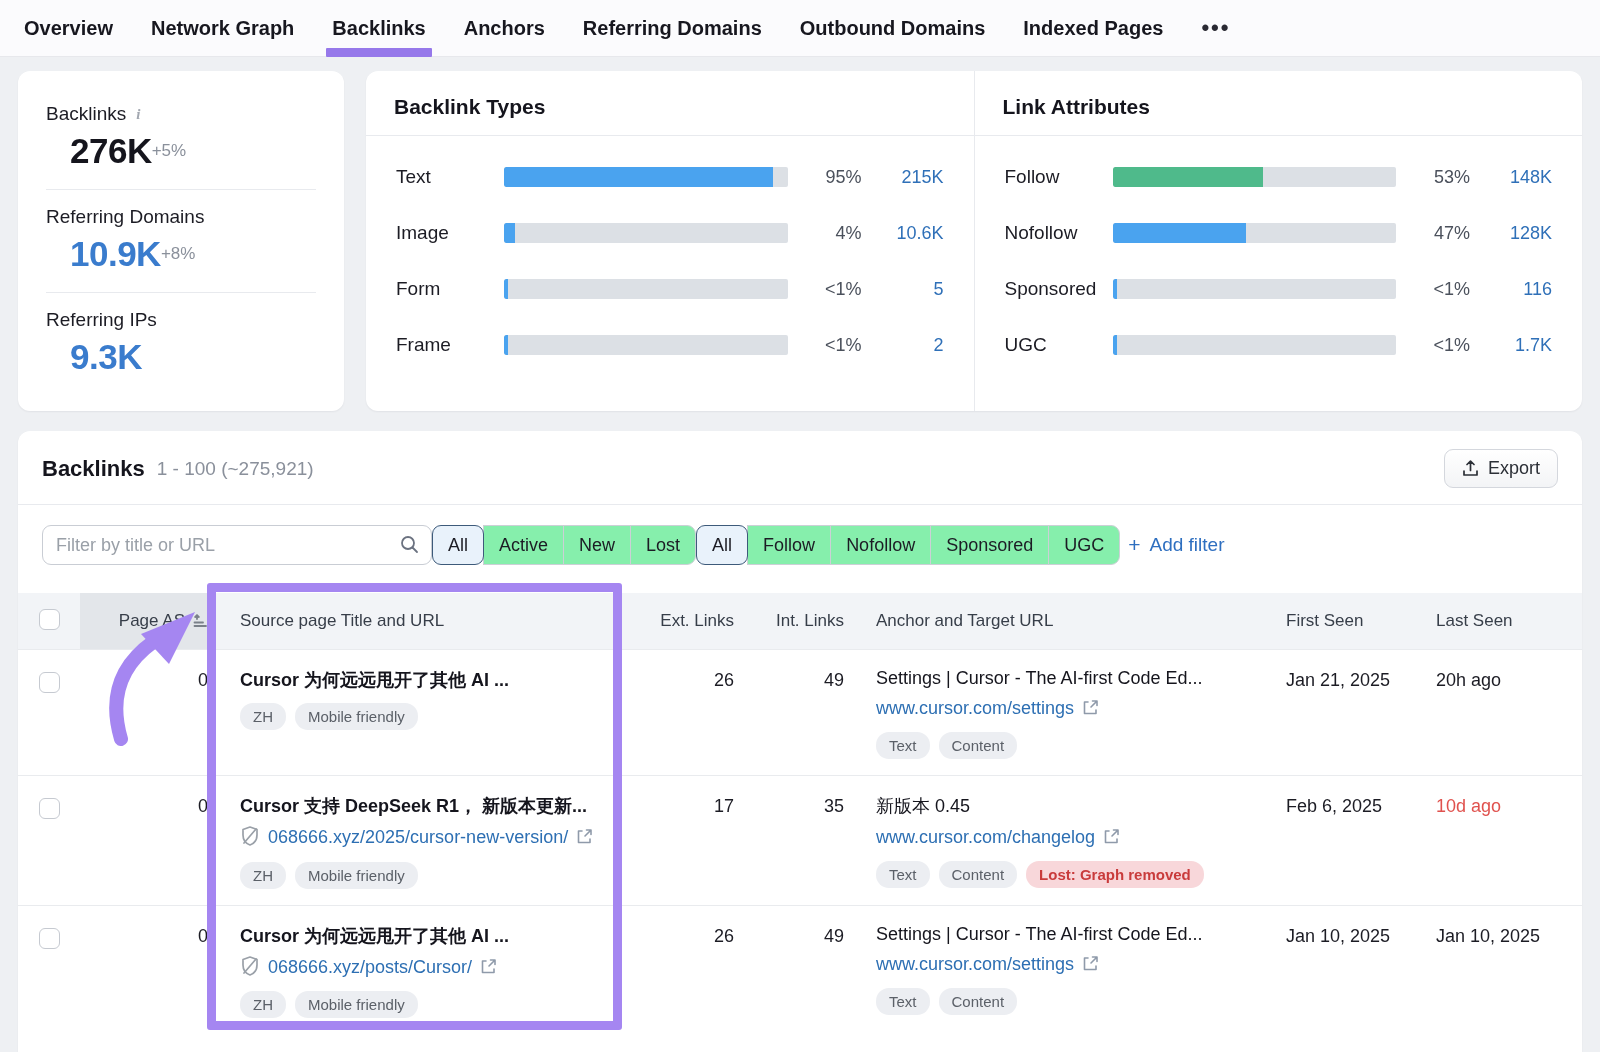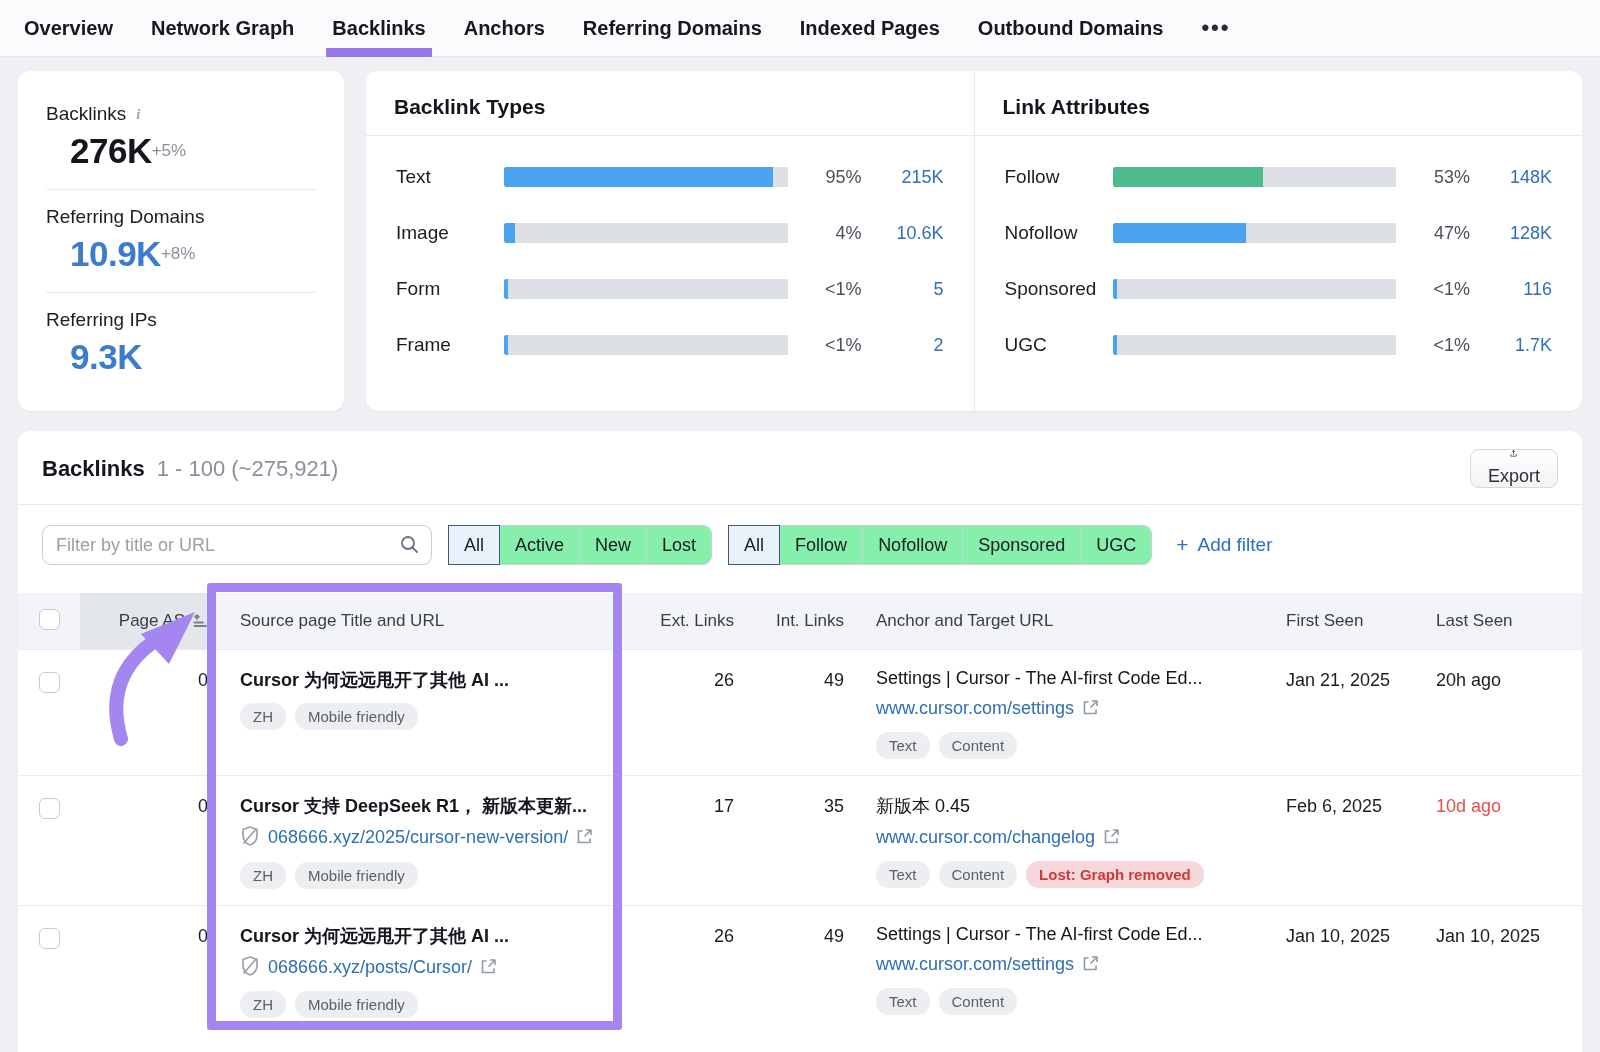--- a/index.html
+++ b/index.html
@@ -58,47 +58,47 @@
   .bar-fill { position:absolute; left:0; top:0; bottom:0; min-width:4px; border-radius:2px 0 0 2px; }
   .bar-pct { font-size:18px; color:#4b515c; text-align:right; }
   .bar-count { font-size:18px; color:#2f70b8; text-align:right; cursor:pointer; }
 
   
   .table-card { margin:20px 18px 0 18px; height:640px; padding-bottom:10px; }
   .table-head {
     display:flex; align-items:center; padding:18px 24px 16px 24px; border-bottom:1px solid #e8eaee;
   }
   .table-head .title { font-size:22px; font-weight:700; color:#15151d; }
-  .table-head .range { font-size:22px; color:#8a909b; margin-left:12px; }
+  .table-head .range { font-size:19px; color:#8a909b; margin-left:12px; }
   .export-btn {
     margin-left:auto; display:flex; align-items:center; gap:9px;
     border:1px solid #d4d7dd; border-radius:9px; height:39px; padding:0 17px;
-    background:linear-gradient(#ffffff,#f3f4f6); font-size:18px; color:#2b2f36; cursor:pointer;flex-direction:column;
-  }
-
-  .filter-row { display:flex; align-items:center; padding:20px 24px 18px 24px; gap:16px; }
+    background:linear-gradient(#ffffff,#f3f4f6); font-size:18px; color:#2b2f36; cursor:pointer;
+  }
+
+  .filter-row { display:flex; align-items:center; padding:20px 24px 18px 24px; }
   .search-box { position:relative; width:390px; }
   .search-box input {
     width:100%; height:40px; border:1px solid #c9cdd4; border-radius:9px;
     font-size:18px; padding:0 44px 0 13px; color:#1c1c24; outline:none;
     font-family:"Liberation Sans",sans-serif;
   }
   .search-box input::placeholder { color:#9aa0a8; }
   .search-icon { position:absolute; right:12px; top:9px; }
 
   .seg-group { display:flex; }
   .seg-btn {
     border:1px solid #ccd0d6; background:#86efac; font-size:18px; color:#1c1c24;
     padding:0 15px; height:40px; display:flex; align-items:center; cursor:pointer;
     margin-left:-1px; font-family:"Liberation Sans",sans-serif;
   }
   .seg-btn:first-child { border-radius:9px 0 0 9px; margin-left:0; }
   .seg-btn:last-child { border-radius:0 9px 9px 0; }
   .seg-btn.selected {
-    background:#e9f2fb; border:1px solid #3d5a7a; z-index:2; position:relative; border-radius:0;
+    background:#e9f2fb; border:1px solid #3d5a7a; z-index:2; position:relative; border-radius:9px;
   }
   .add-filter {
     display:flex; align-items:center; gap:9px; color:#2e6fc0; font-size:19px;
     margin-left:8px; cursor:pointer; white-space:nowrap;
   }
   .add-filter .plus { font-size:21px; font-weight:400; }
 
   
   .grid-row {
     display:grid;
@@ -165,24 +165,24 @@
       <span>Backlinks</span>
       <span class="underline"></span>
     </div>
   <div class="tab">
       <span>Anchors</span>
     </div>
   <div class="tab">
       <span>Referring Domains</span>
     </div>
   <div class="tab">
+      <span>Outbound Domains</span>
+    </div>
+  <div class="tab">
       <span>Indexed Pages</span>
-    </div>
-  <div class="tab">
-      <span>Outbound Domains</span>
     </div>
   <div class="more">•••</div>
 </div>
 
 <div class="cards-row">
 
   <div class="card stats-card">
     <div class="metric">
       <div class="metric-label">
         <span>Backlinks</span>

